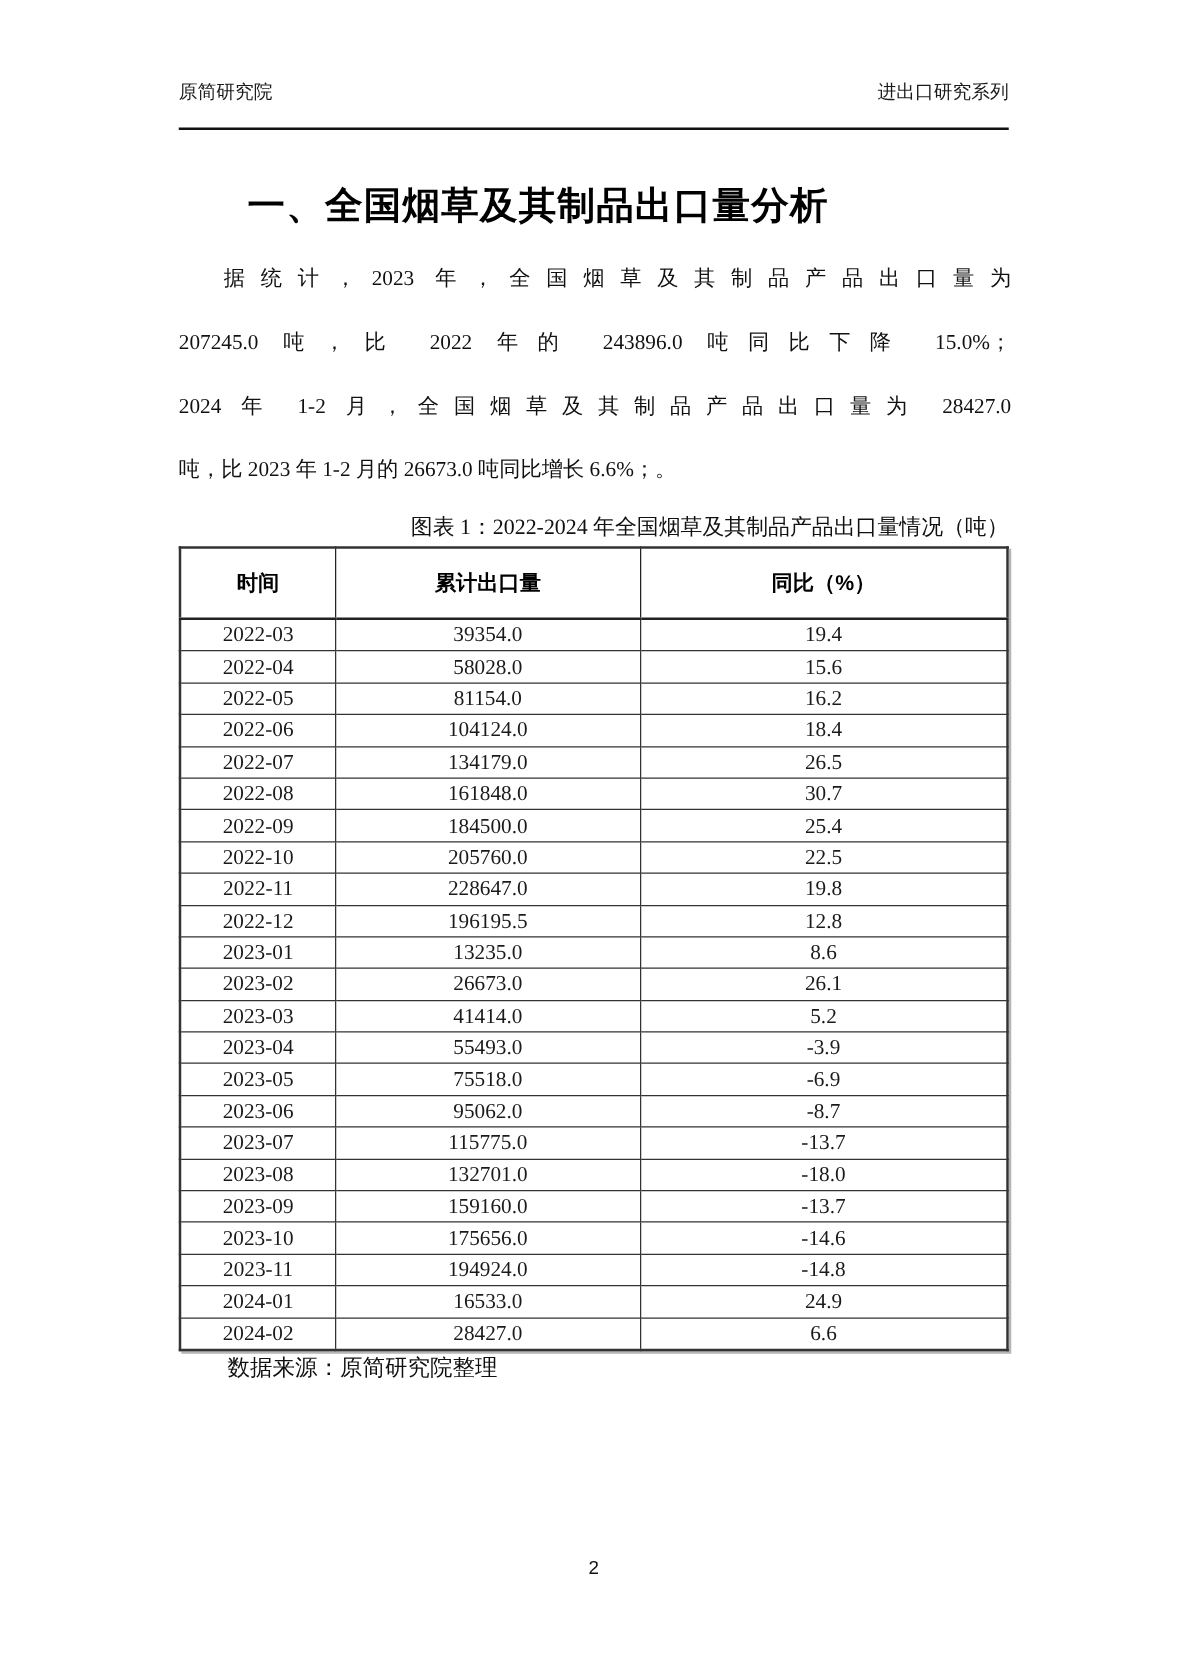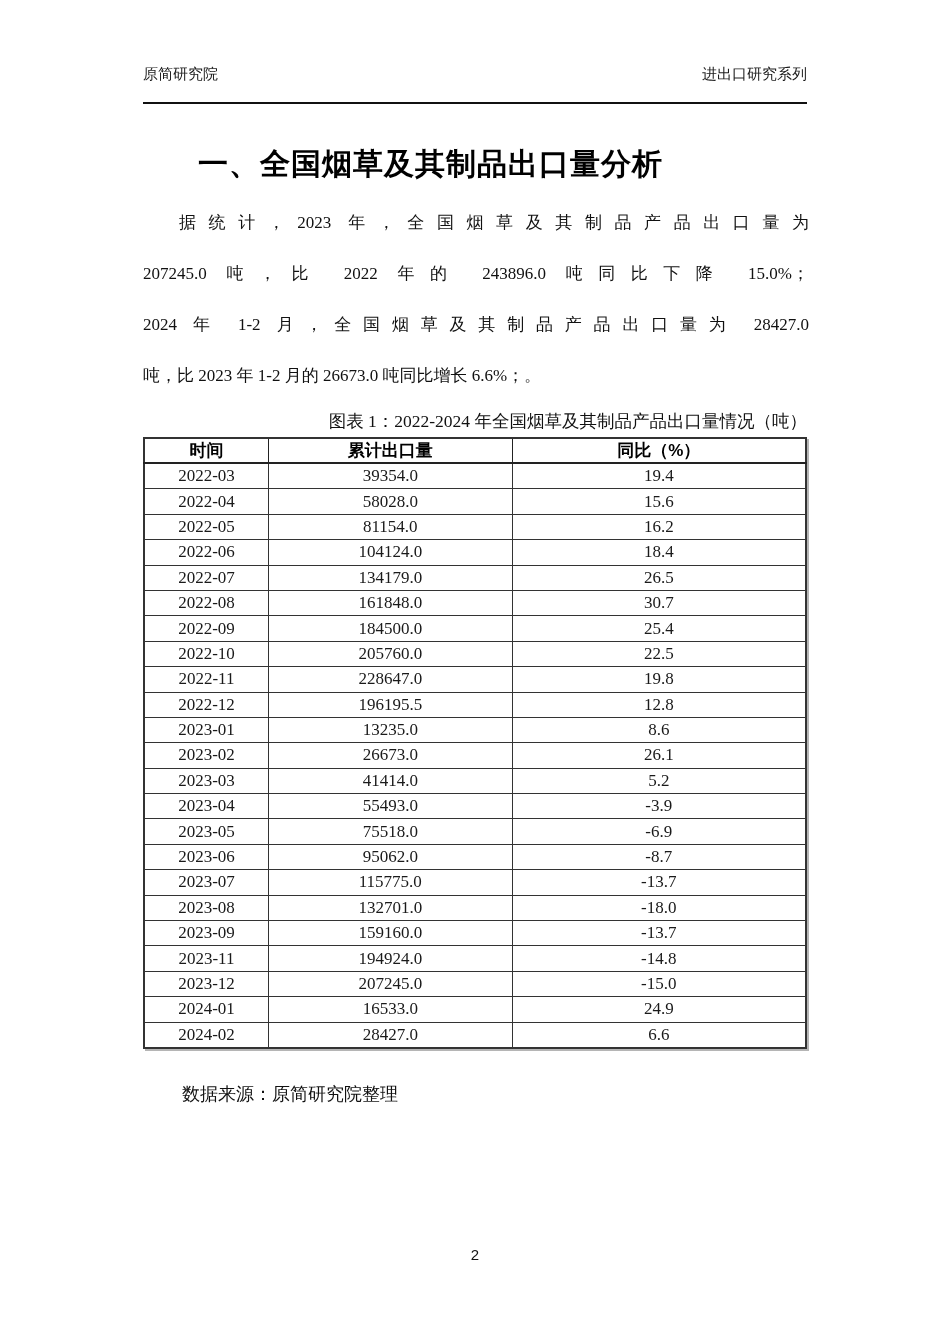--- a/index.html
+++ b/index.html
@@ -101,21 +101,21 @@
   table.data-table col.c3 { width: 44.4%; }
   table.data-table th {
     height: 23px;
     border: 1px solid #222;
     border-bottom: 2px solid #222;
     font-family: "Liberation Sans", "DejaVu Sans", sans-serif;
     font-weight: bold;
     font-size: 17px;
     text-align: center;
     vertical-align: middle;
-    padding: 0;
+    padding: 16px;
     color: #000;
   }
   table.data-table td {
     height: 24.4px;
     border: 1px solid #333;
     font-size: 17px;
     text-align: center;
     vertical-align: middle;
     padding: 0;
     color: #1a1a1a;
@@ -266,30 +266,30 @@
           <td>2023-08</td>
           <td>132701.0</td>
           <td>-18.0</td>
         </tr>
         <tr>
           <td>2023-09</td>
           <td>159160.0</td>
           <td>-13.7</td>
         </tr>
         <tr>
+          <td>2023-10</td>
+          <td>175656.0</td>
+          <td>-14.6</td>
+        </tr>
+        <tr>
           <td>2023-11</td>
           <td>194924.0</td>
           <td>-14.8</td>
         </tr>
         <tr>
-          <td>2023-12</td>
-          <td>207245.0</td>
-          <td>-15.0</td>
-        </tr>
-        <tr>
           <td>2024-01</td>
           <td>16533.0</td>
           <td>24.9</td>
         </tr>
         <tr>
           <td>2024-02</td>
           <td>28427.0</td>
           <td>6.6</td>
         </tr>
       </tbody>

